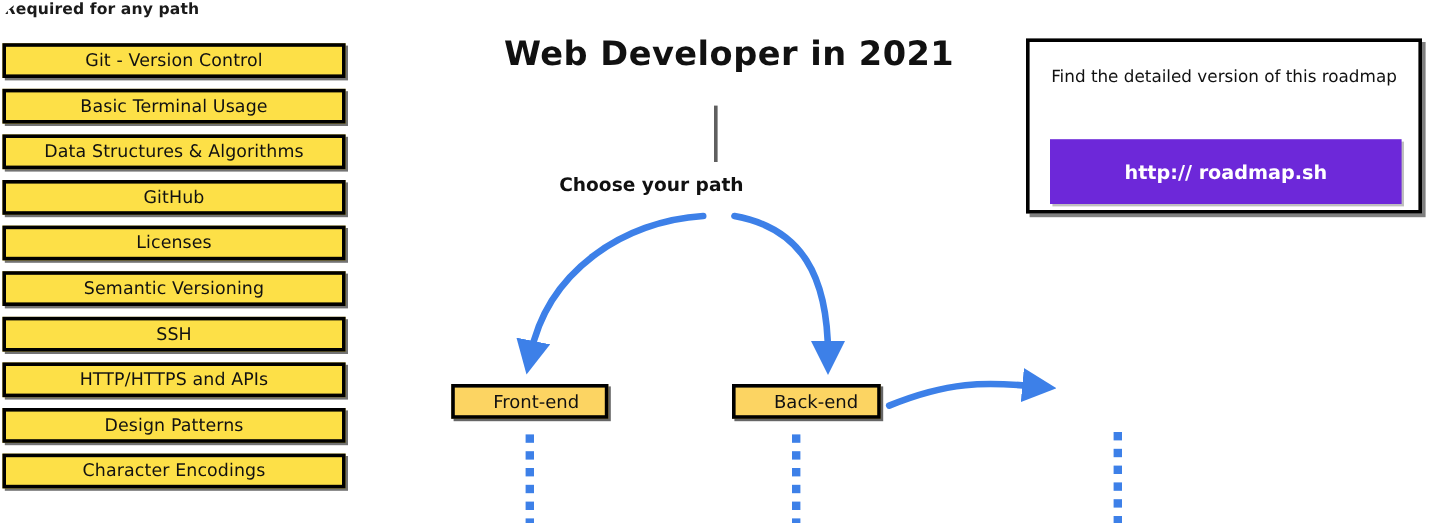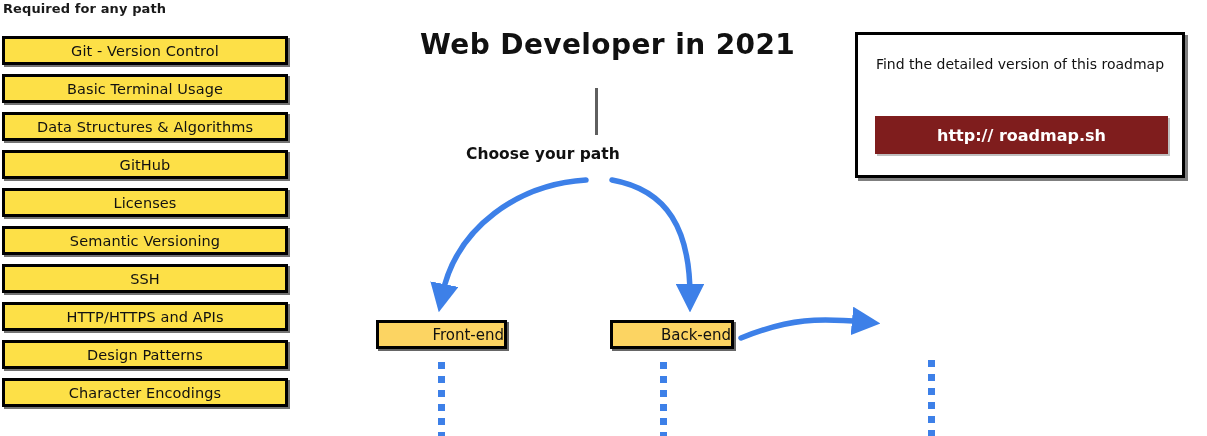--- a/index.html
+++ b/index.html
@@ -9,20 +9,21 @@
   }
   body {
     font-family: "DejaVu Sans", sans-serif;
   }
   #root {
     position: relative;
     width: 1207px;
     height: 436px;
     background: #ffffff;
     overflow: hidden;
+    border-radius: 26px;
   }
 
   
   #required-heading {
     position: absolute;
     left: 3px;
     top: 1px;
     font-size: 13px;
     font-weight: bold;
     color: #1a1a1a;
@@ -98,22 +99,23 @@
 
   
   .path-node {
     position: absolute;
     background: #fcd462;
     border: 3px solid #000000;
     box-sizing: border-box;
     box-shadow: 2px 2px 0 rgba(0,0,0,.6);
     display: flex;
     align-items: center;
-    justify-content: flex-end;
+    justify-content: flex-start;
     height: 29px;
+    padding-left: 32px;
   }
   .path-node span {
     font-size: 15px;
     color: #111111;
     white-space: nowrap;
   }
   #node-frontend { left: 376px; top: 320px; width: 131px; }
   #node-backend  { left: 610px; top: 320px; width: 124px; }
   #node-devops   { left: 880px; top: 317px; width: 110px; }
 
@@ -154,22 +156,22 @@
     color: #111111;
     white-space: nowrap;
   }
   #info-line-1 { top: 21px; }
   #info-line-2 { top: 48px; }
   #info-cta {
     position: absolute;
     left: 17px;
     top: 81px;
     width: 293px;
-    height: 38px;
-    background: #7f1d1d;
+    height: 54px;
+    background: #6d28d9;
     display: flex;
     align-items: center;
     justify-content: center;
     box-shadow: 2px 2px 0 rgba(0,0,0,.25);
   }
   #info-cta span {
     font-size: 16px;
     font-weight: bold;
     color: #ffffff;
     white-space: nowrap;

